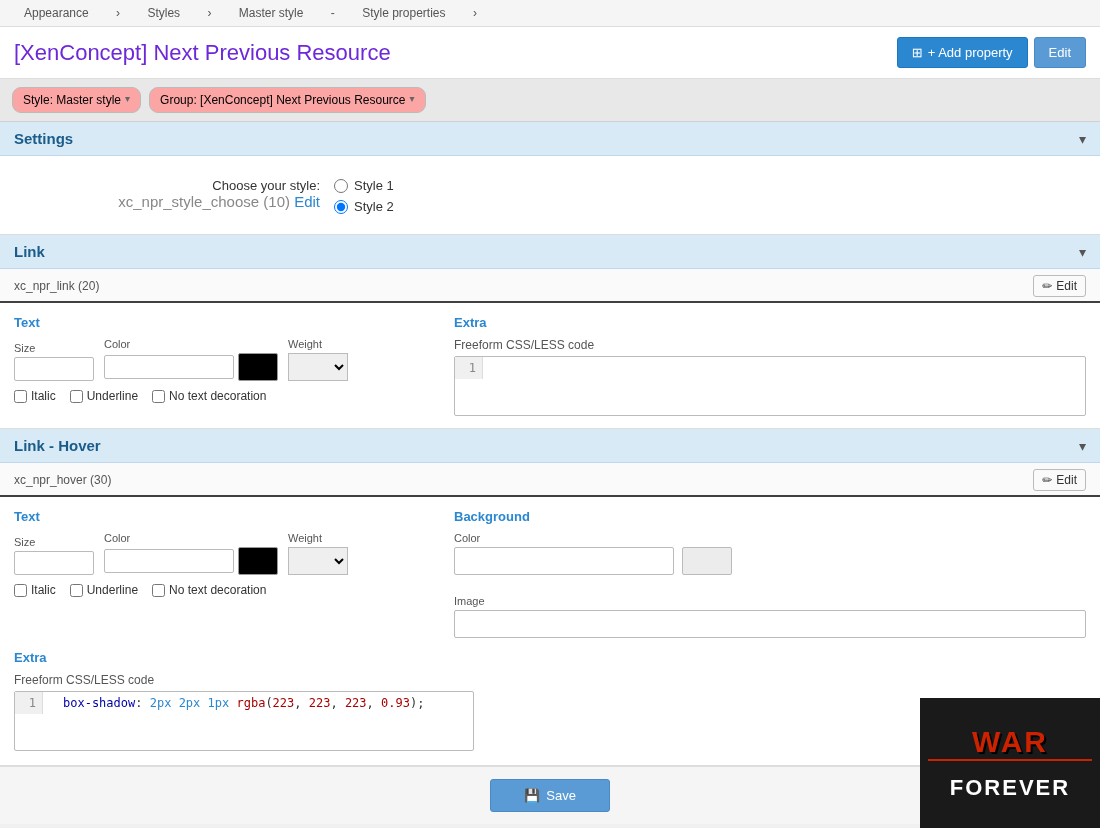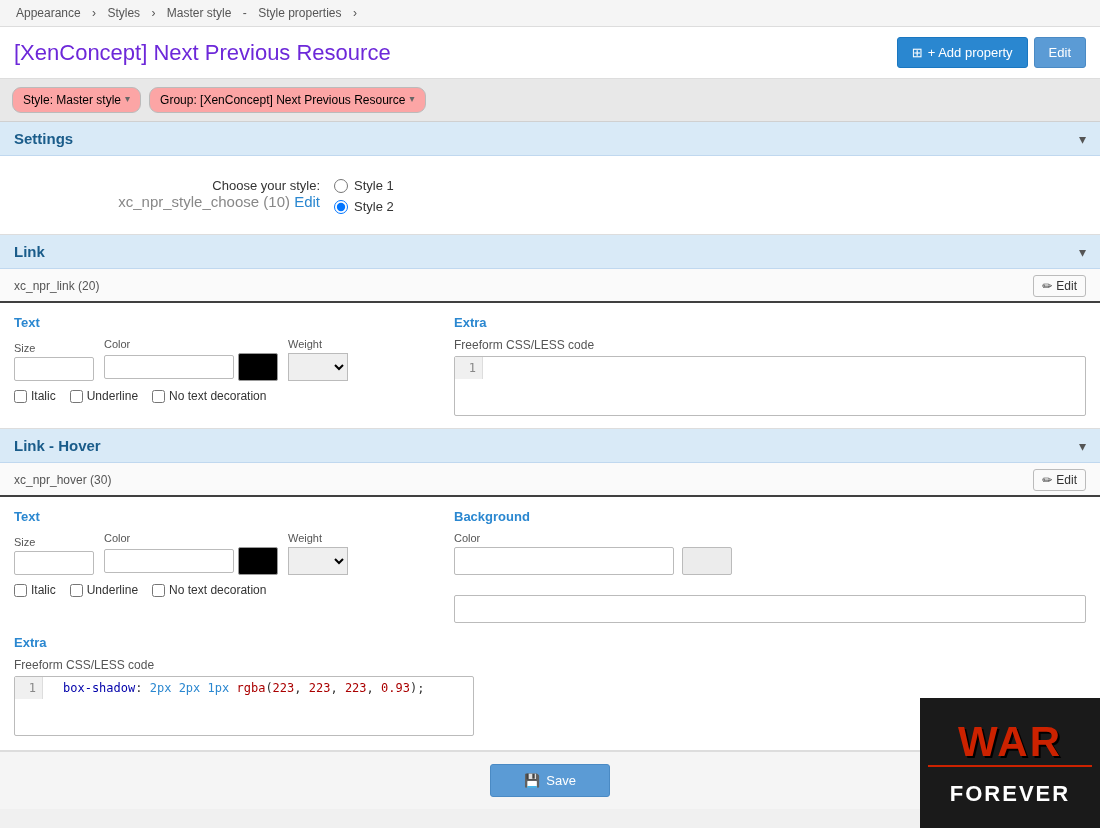--- a/index.html
+++ b/index.html
@@ -13,21 +13,21 @@
     }
 
     
     .breadcrumb {
       padding: 6px 12px;
       font-size: 12px;
       color: #555;
       background: #f5f5f5;
       border-bottom: 1px solid #ddd;
     }
-    .breadcrumb span { margin: 0 4px; }
+    .breadcrumb span { margin: 0 12px; }
 
     
     .page-header {
       display: flex;
       align-items: center;
       justify-content: space-between;
       padding: 10px 14px;
       background: #fff;
       border-bottom: 1px solid #ddd;
     }
@@ -297,21 +297,21 @@
       width: 180px;
       height: 130px;
       background: #1a1a1a;
       display: flex;
       flex-direction: column;
       align-items: center;
       justify-content: center;
       padding: 8px;
     }
     .watermark-war {
-      font-size: 42px;
+      font-size: 30px;
       font-weight: 900;
       color: #cc2200;
       font-family: Impact, sans-serif;
       line-height: 1;
       text-shadow: 2px 2px 0 #000;
       letter-spacing: 2px;
     }
     .watermark-forever {
       font-size: 22px;
       font-weight: 900;
@@ -505,20 +505,21 @@
       <div class="right-col">
         <div class="subsection-title">Background</div>
         <div class="form-group" style="margin-bottom:10px;">
           <label>Color</label>
           <div class="bg-color-row">
             <input type="text" class="bg-color-input" style="">
             <div class="bg-color-swatch"></div>
           </div>
         </div>
         <div class="form-group">
+          <label>Image</label>
           <input type="text" class="image-input" value="" style="">
         </div>
       </div>
     </div>
 
     <div style="padding: 0 14px 14px;">
       <div class="subsection-title">Extra</div>
       <div class="freeform-label">Freeform CSS/LESS code</div>
       <div class="code-block" style="max-width:460px;">
         <div class="code-line">

